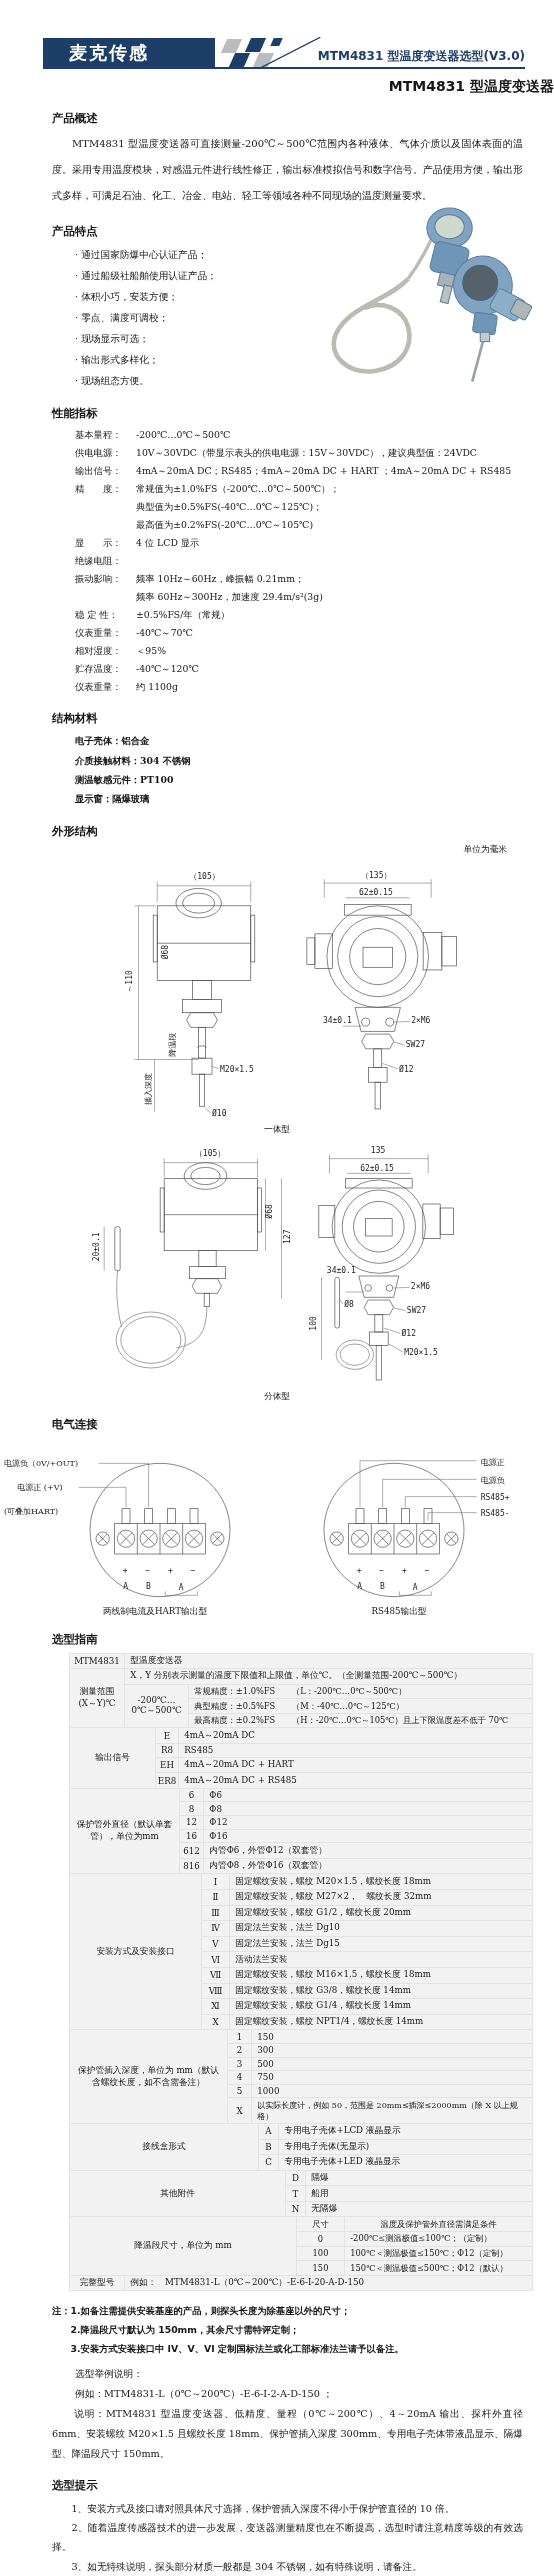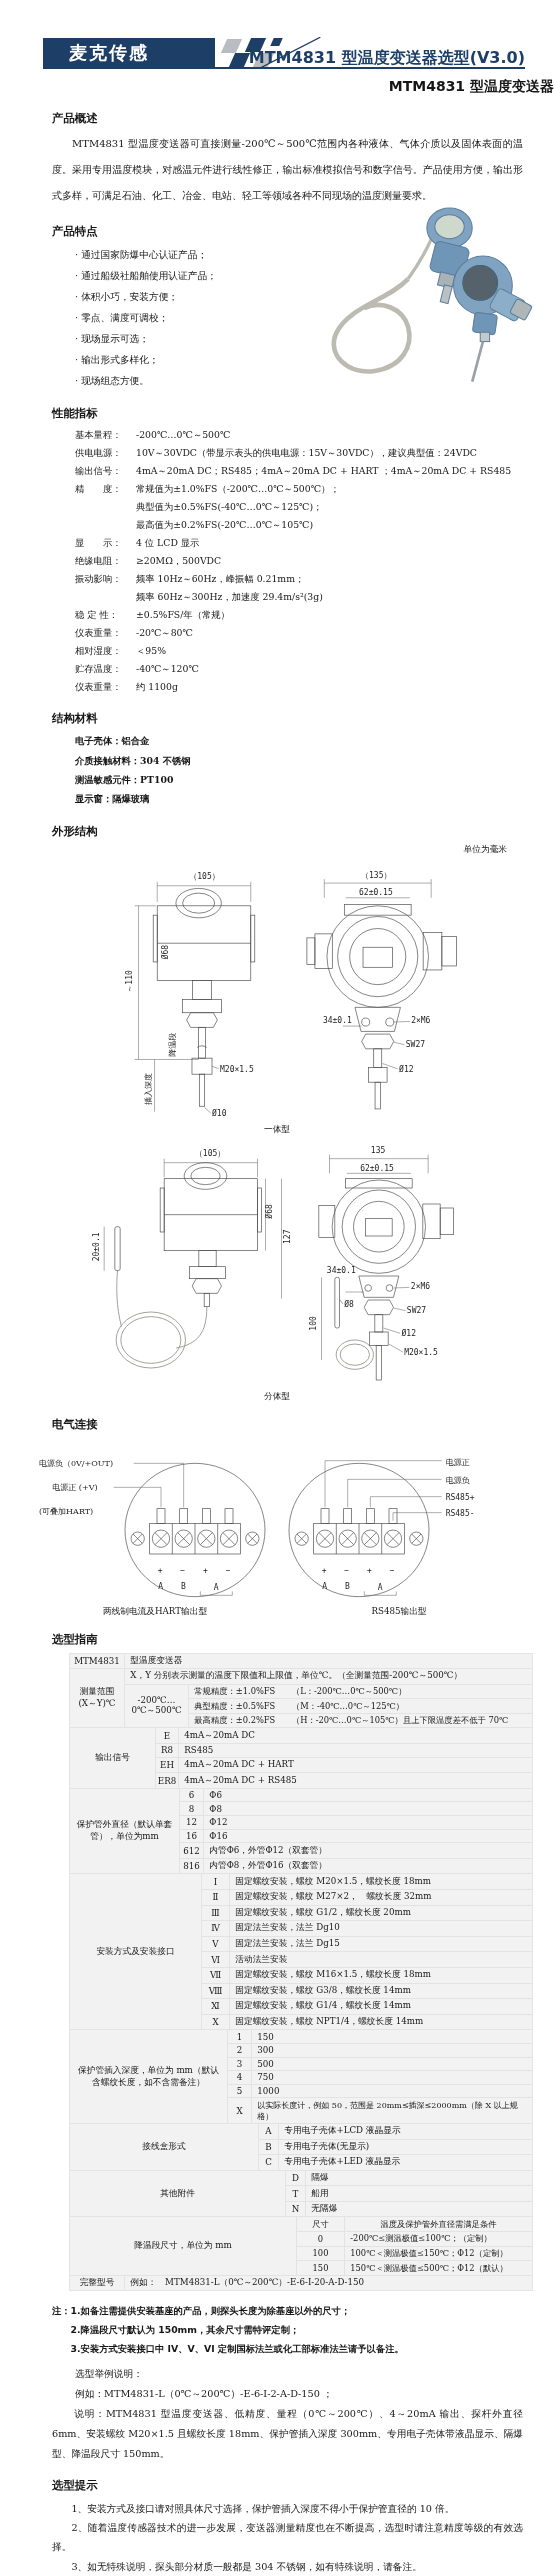--- a/index.html
+++ b/index.html
@@ -10,21 +10,21 @@
   .hdr-bar{position:absolute;left:43px;top:38px;width:172px;height:29px;background:#1d3e67;}
   .hdr-brand{position:absolute;left:69px;top:41px;color:#ffffff;font-size:18px;font-weight:bold;
              letter-spacing:2px;font-family:"DejaVu Sans","Liberation Sans",sans-serif;}
   .flag{position:absolute;width:14.7px;height:14px;transform:skewX(-24deg);}
   .f1{left:224px;top:39px;background:#b9bdc1;}
   .f2{left:232px;top:53px;background:#1d3e67;}
   .f3{left:248px;top:38px;background:#1d3e67;}
   .f4{left:256px;top:53px;background:#b9bdc1;}
   .f5{left:272px;top:38px;width:9.3px;height:8px;background:#1d3e67;}
   .hdr-diag{position:absolute;left:234px;top:37px;width:93px;height:31px;}
-  .hdr-doc{position:absolute;right:29px;top:48px;color:#1d3e67;font-weight:bold;font-size:16px;
+  .hdr-doc{position:absolute;right:29px;top:48px;color:#1d3e67;font-weight:bold;font-size:12px;
            font-family:"DejaVu Sans","Liberation Sans",sans-serif;}
   .hdr-rule{position:absolute;left:43px;top:67px;width:482px;height:2px;background:#1d3e67;}
   
   .content{position:absolute;top:69px;left:0;width:554px;padding:0;}
   .page-title{text-align:right;font-size:14px;font-weight:bold;margin:9.3px 0 2.7px 0;
               font-family:"DejaVu Sans","Liberation Sans",sans-serif;}
   .sec-h{font-size:11.4px;font-weight:bold;margin:14.7px 0 5.3px 52px;
          font-family:"DejaVu Sans","Liberation Sans",sans-serif;}
   .para{margin:0 31px 0 52px;font-size:10px;line-height:26px;text-align:justify;text-indent:2em;}
   .bullets{margin:1.3px 0 0 75px;font-size:9.7px;line-height:21px;list-style:none;padding:0;}
@@ -36,21 +36,21 @@
   .sval{flex:1;}
   .matlist{margin:1.3px 31px 0 75px;font-size:9.3px;line-height:19.4px;font-weight:bold;}
   .unit-note{text-align:right;margin:1.3px 47px 0 0;font-size:8.7px;}
   .drawwrap{text-align:center;margin:2.7px 0 0 0;}
   .drawcap{text-align:center;font-size:8.7px;margin:0 0 4px 0;}
   svg text{font-family:"DejaVu Sans Mono","Liberation Mono",monospace;font-size:12px;fill:#222;}
   svg .cjk{font-family:"DejaVu Serif","Liberation Serif",serif;}
   .tech{stroke:#4a4a4a;fill:none;stroke-width:1;}
   .techg{stroke:#9a9a96;fill:none;stroke-width:1.4;}
   .dim{stroke:#666;fill:none;stroke-width:0.8;}
-  .elec-row{display:flex;justify-content:center;gap:4px;margin-top:2.7px;}
+  .elec-row{display:flex;justify-content:space-between;gap:4px;margin-top:2.7px;}
   .elec-caps{display:flex;justify-content:center;gap:4px;font-size:8.7px;}
   .elec-caps div{width:240px;text-align:center;}
   
   .seltab{margin:4px 0 0 69px;width:463px;font-size:8.7px;background:#f2f2f2;
           border-top:0.7px solid #e3e3e3;border-left:0.7px solid #e3e3e3;}
   .sr{display:flex;align-items:stretch;}
   .sc{border-right:0.7px solid #e3e3e3;border-bottom:0.7px solid #e3e3e3;padding:1.3px 5.3px;
       display:flex;align-items:center;min-height:12.7px;box-sizing:border-box;}
   .sc.ctr{justify-content:center;text-align:center;}
   .sgrp{flex:1;display:flex;flex-direction:column;}
@@ -126,37 +126,36 @@
     <div class="srowline">
         <span class="slab"></span>
         <span class="sval">最高值为±0.2%FS(-20℃…0℃～105℃)</span>
       </div>
     <div class="srowline">
         <span class="slab">显　　示：</span>
         <span class="sval">4 位 LCD 显示</span>
       </div>
     <div class="srowline">
         <span class="slab">绝缘电阻：</span>
-        <span class="sval">≥20MΩ，500VDC</span>
       </div>
     <div class="srowline">
         <span class="slab">振动影响：</span>
         <span class="sval">频率 10Hz～60Hz，峰振幅 0.21mm；</span>
       </div>
     <div class="srowline">
         <span class="slab"></span>
         <span class="sval">频率 60Hz～300Hz，加速度 29.4m/s²(3g)</span>
       </div>
     <div class="srowline">
         <span class="slab">稳 定 性：</span>
         <span class="sval">±0.5%FS/年（常规）</span>
       </div>
     <div class="srowline">
         <span class="slab">仪表重量：</span>
-        <span class="sval">-20℃～80℃</span>
+        <span class="sval">-40℃～70℃</span>
       </div>
     <div class="srowline">
         <span class="slab">相对湿度：</span>
         <span class="sval">＜95%</span>
       </div>
     <div class="srowline">
         <span class="slab">贮存温度：</span>
         <span class="sval">-40℃～120℃</span>
       </div>
     <div class="srowline">

